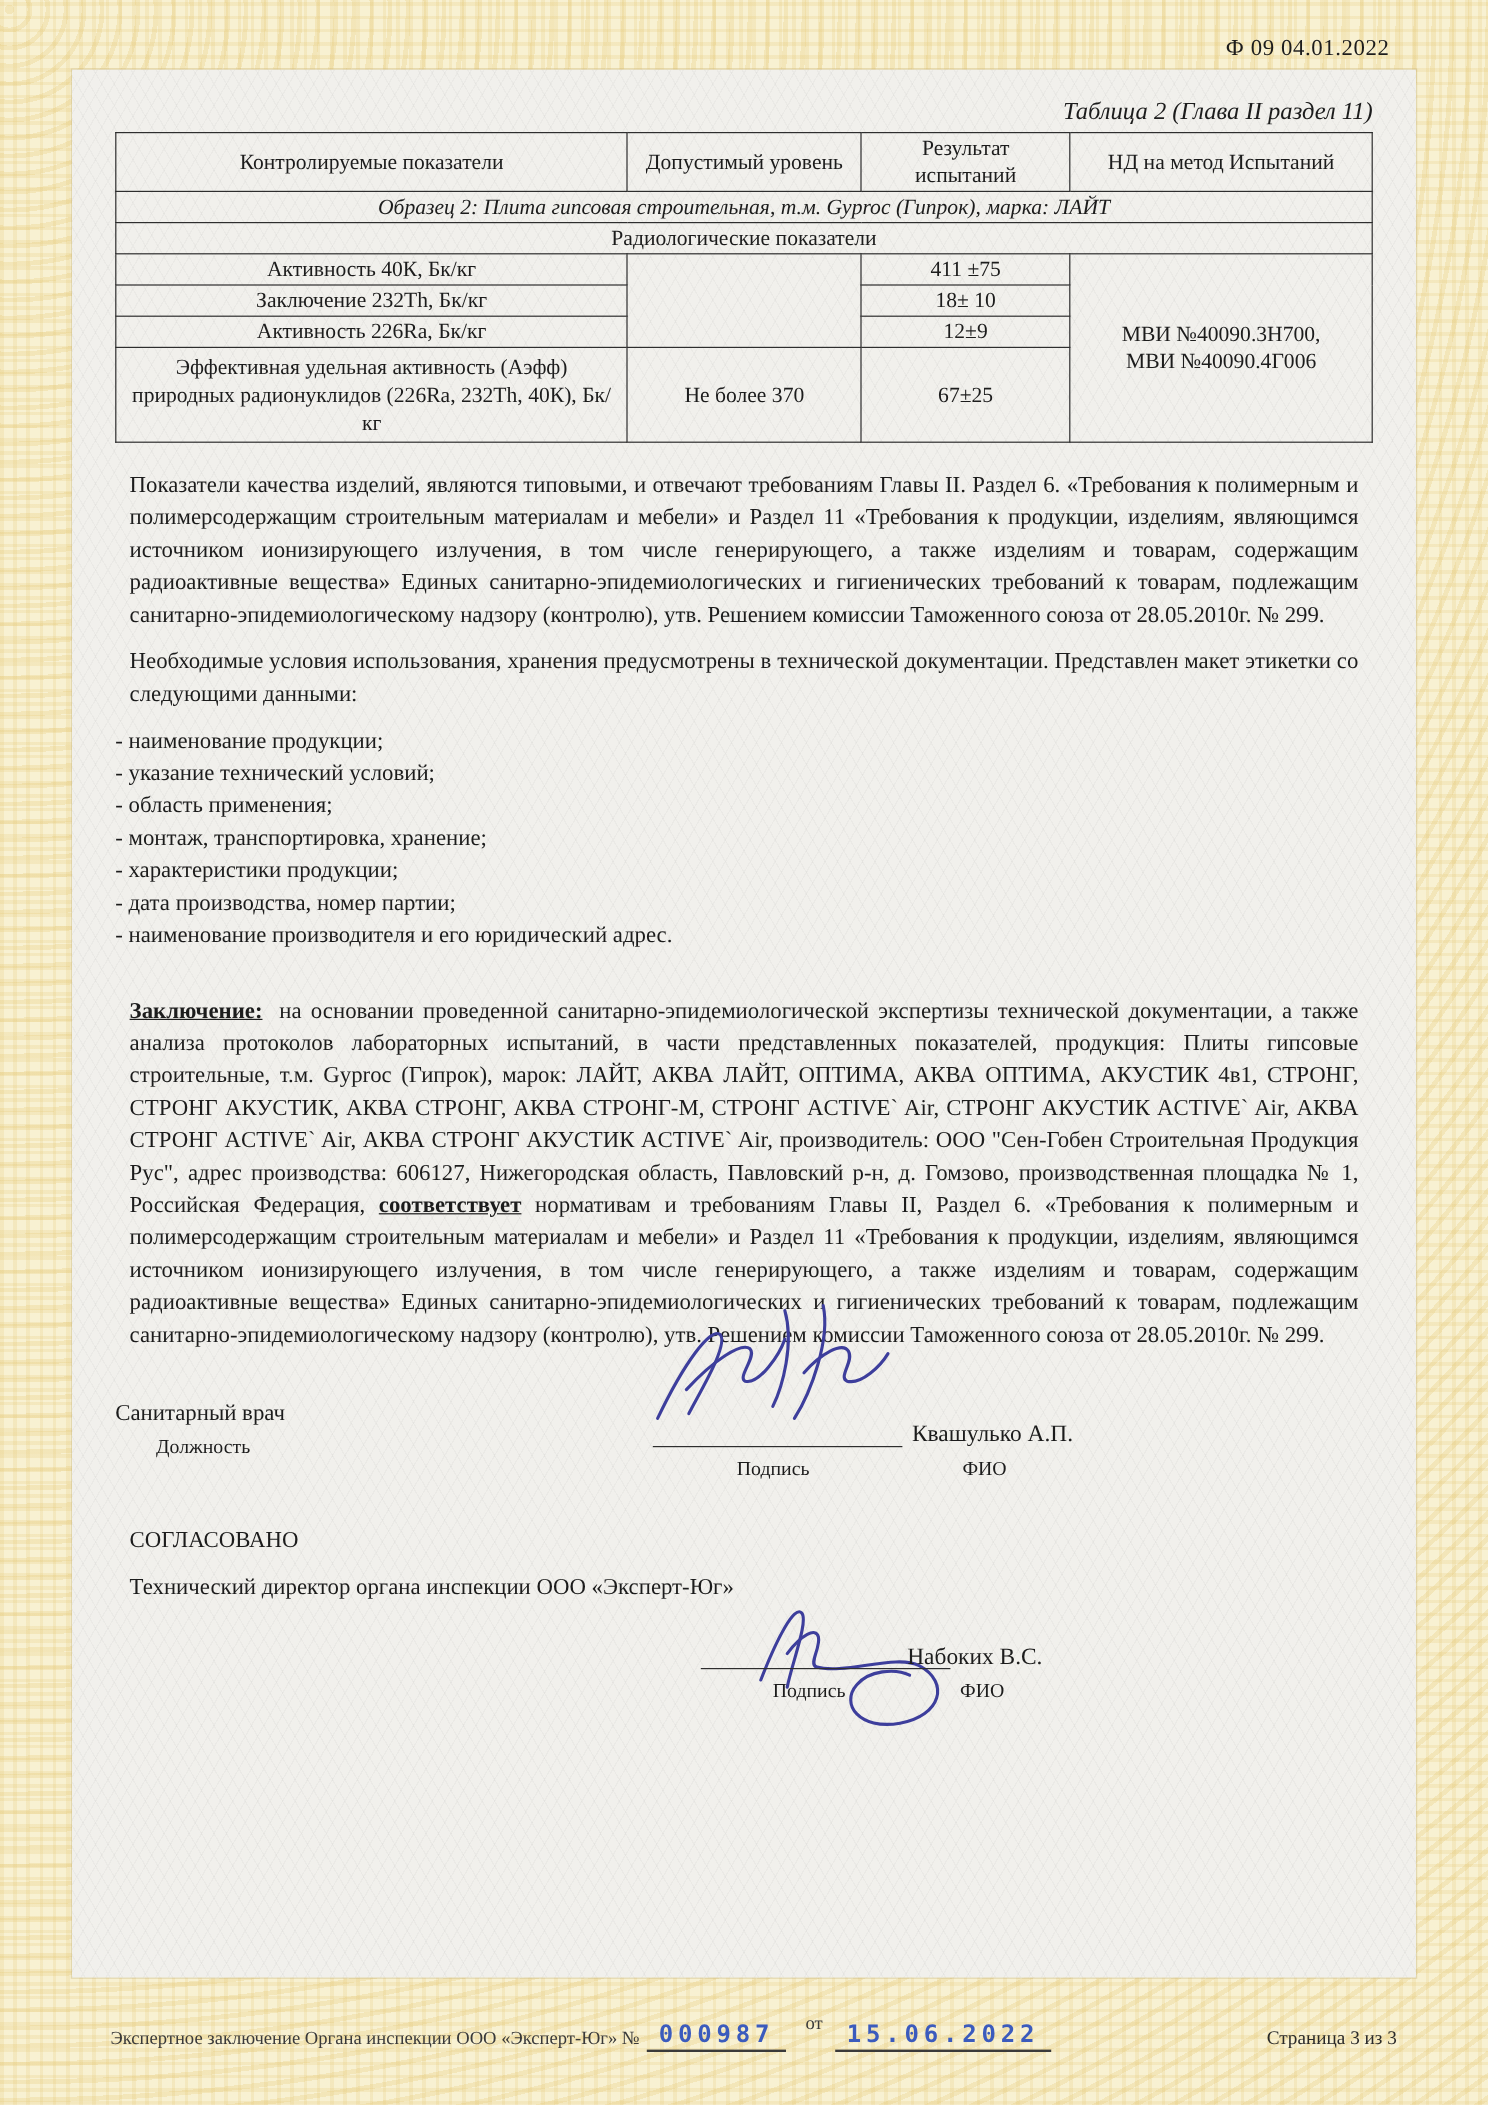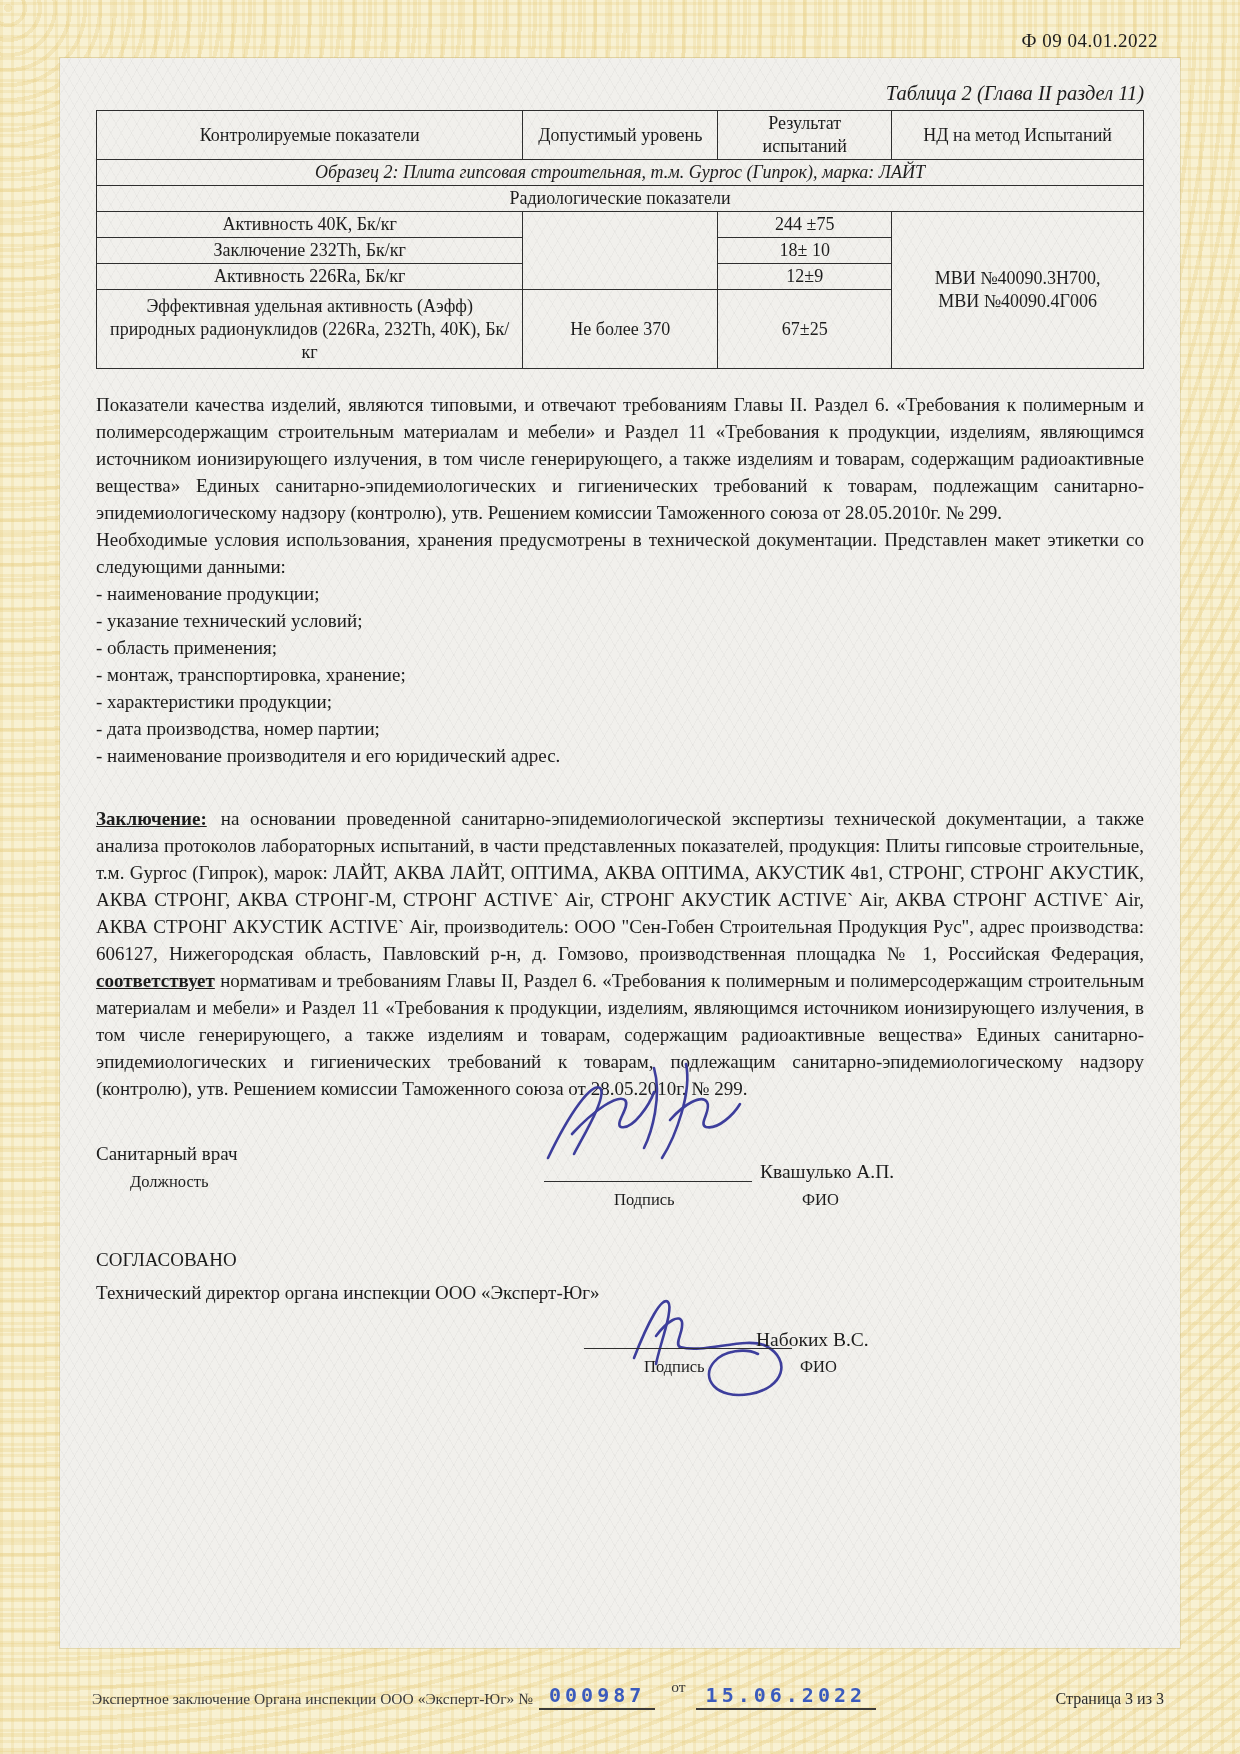--- a/index.html
+++ b/index.html
@@ -25,21 +25,21 @@
   }
   .content{position:relative;padding:0 36px;font-size:19px;line-height:27px;}
   .form-code{position:absolute;top:30px;right:82px;font-size:19px;letter-spacing:.5px;}
   .tbl-caption{margin-top:22px;text-align:right;font-style:italic;font-size:20.5px;}
   table.main{border-collapse:collapse;width:100%;margin-top:3px;table-layout:fixed;}
   table.main td,table.main th{border:1.6px solid #2e2e2e;padding:1px 6px;font-weight:normal;font-size:18px;line-height:23px;vertical-align:middle;text-align:center;}
   th.c1{width:41.5%;}th.c2{width:18.3%;}th.c3{width:16.2%;}th.c4{width:24%;}
   .sample-row{font-weight:bold;font-style:italic;font-size:18.5px;}
   .nd-cell{vertical-align:top;padding-top:3px;}
   .tall{height:76px;}
-  p.just{text-align:justify;margin:0;}
+  p.just{text-align:justify;margin:12px;}
   .p1{margin-top:22px !important;}
   .list-item{margin:0;}
   .concl{margin-top:36px !important;}
   .bold-u{font-weight:bold;text-decoration:underline;}
   .concl-label{margin-right:14px;}
   .sigrow{position:relative;height:104px;margin-top:14px;}
   .pos-label{position:absolute;left:0;top:24px;}
   .pos-caption{position:absolute;left:34px;top:52px;font-size:16.5px;}
   .sig-line{position:absolute;border-top:1.7px solid #2e2e2e;width:208px;}
   .sig-caption{position:absolute;font-size:16.5px;}
@@ -76,21 +76,21 @@
         </tr>
         <tr>
           <td colspan="4" class="sample-row">Образец 2: Плита гипсовая строительная, т.м. Gyproc (Гипрок), марка: ЛАЙТ</td>
         </tr>
         <tr>
           <td colspan="4">Радиологические показатели</td>
         </tr>
         <tr>
           <td>Активность 40К, Бк/кг</td>
           <td rowspan="3"></td>
-          <td>244 ±75</td>
+          <td>411 ±75</td>
           <td rowspan="4" class="nd-cell">
             <span style="display:block">МВИ №40090.3Н700,</span>
             <span style="display:block">МВИ №40090.4Г006</span>
           </td>
         </tr>
         <tr>
           <td>Заключение 232Th, Бк/кг</td>
           <td>18± 10</td>
         </tr>
         <tr>

